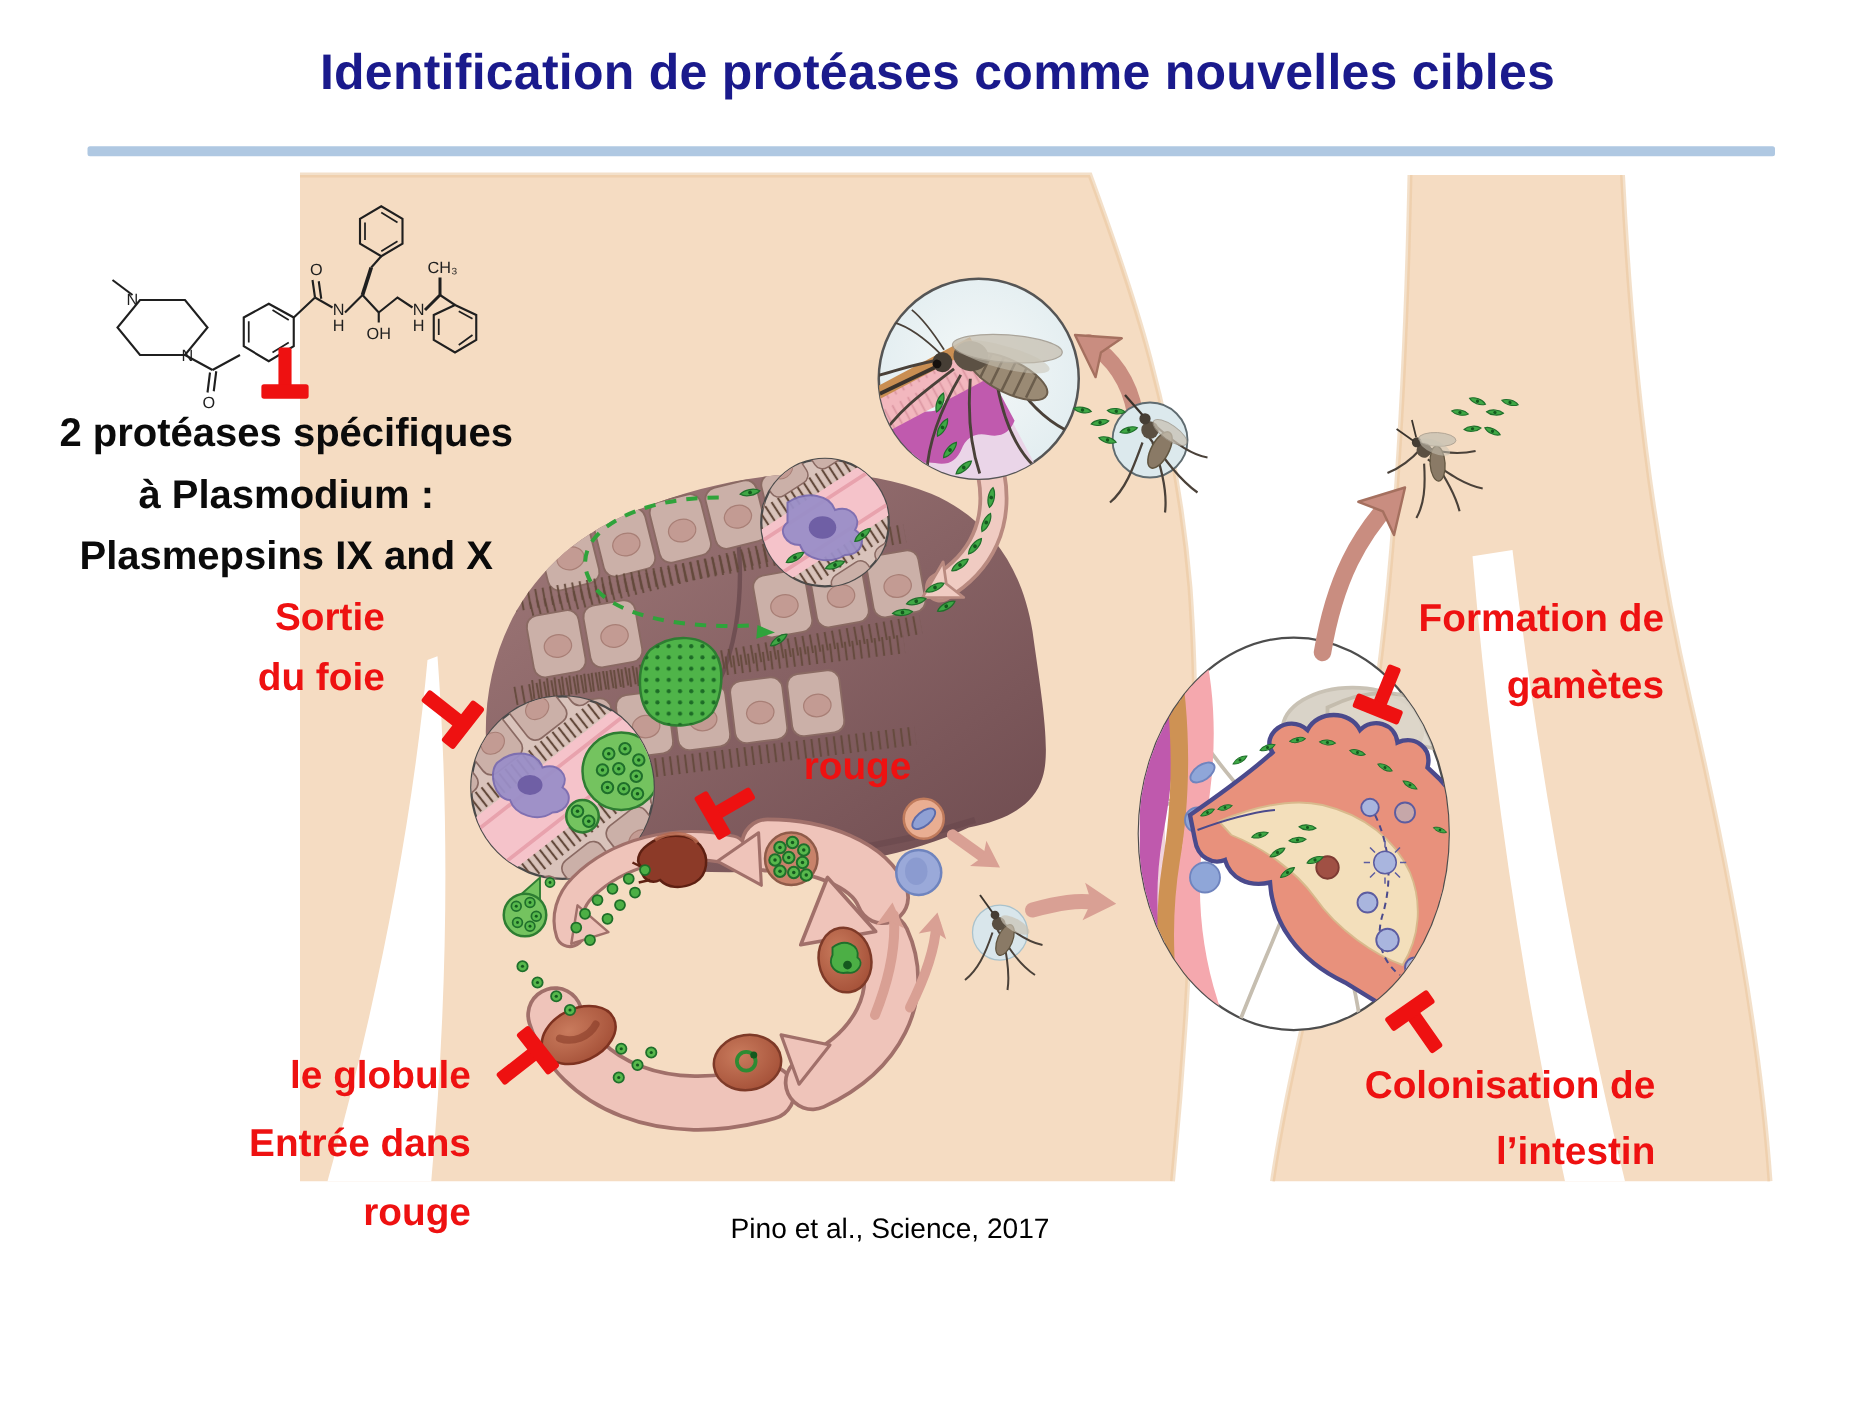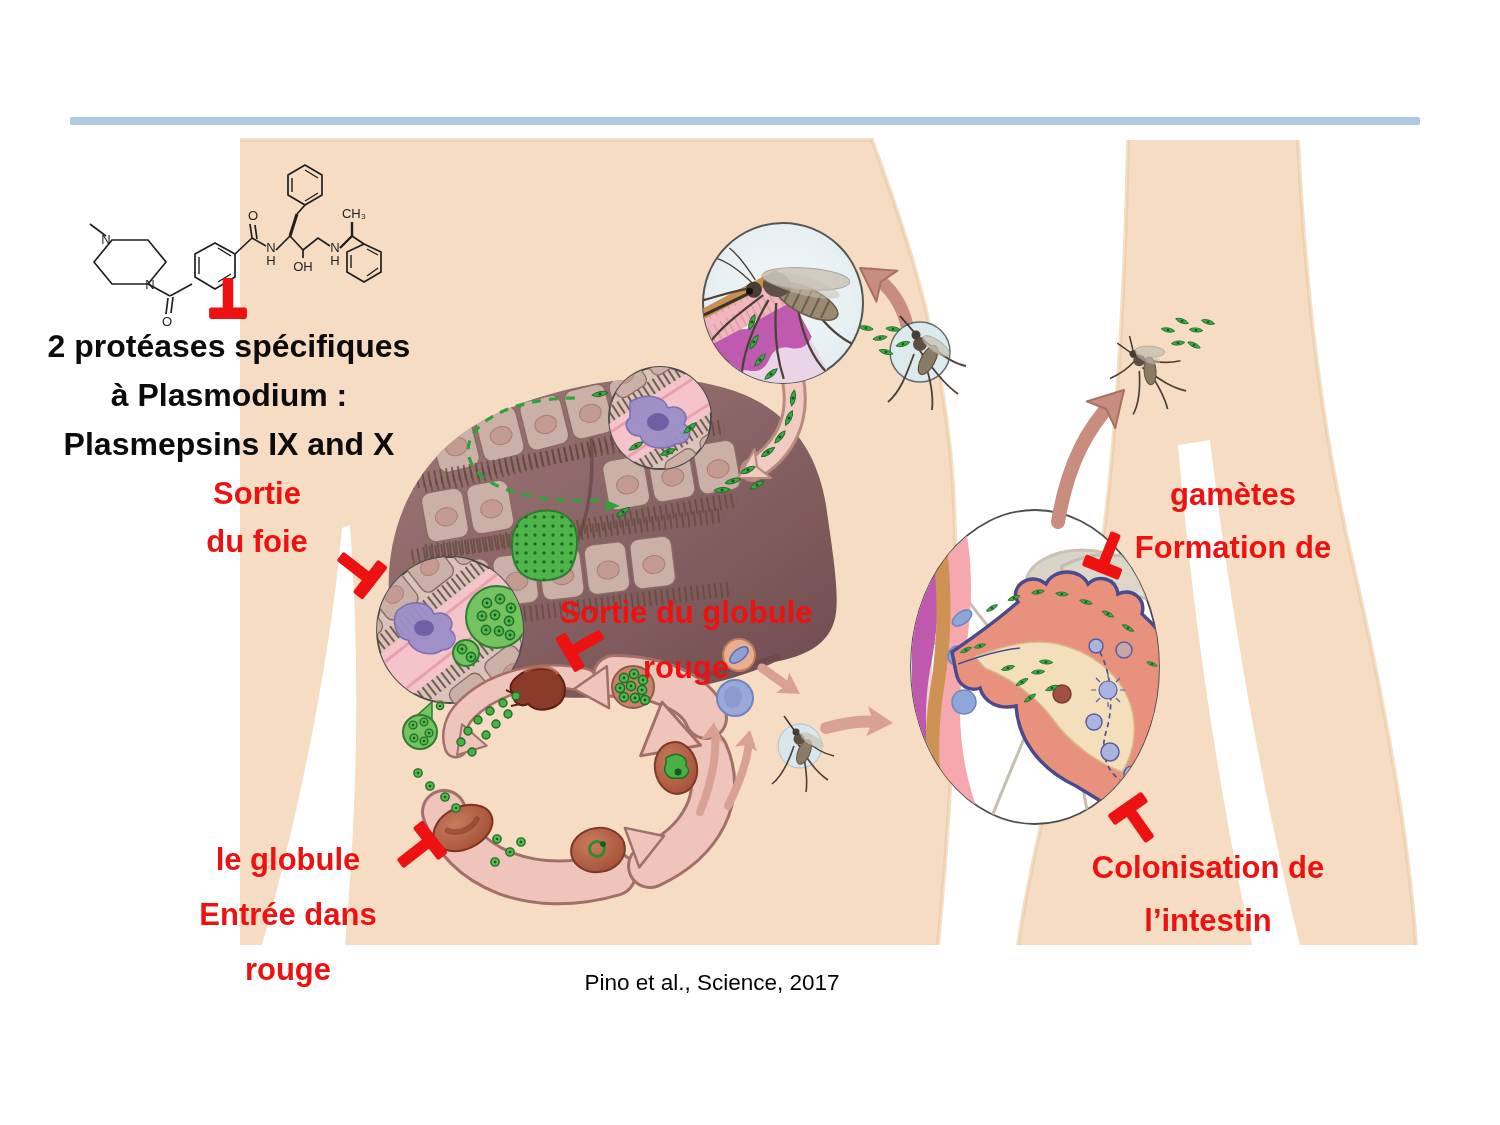--- a/index.html
+++ b/index.html
@@ -6,21 +6,21 @@
   .slide{position:relative;width:1500px;height:1125px;background:#fff;overflow:hidden;
          font-family:"Liberation Sans", sans-serif;}
   .art{position:absolute;left:0;top:0;width:1500px;height:1125px;}
   .title{position:absolute;left:0;right:0;top:36px;margin:0;text-align:center;
          font-size:40px;font-weight:600;letter-spacing:.2px;color:var(--c-title,#1A1A8C);}
   .rule{position:absolute;left:70px;top:117px;width:1350px;height:8px;
         background:var(--c-rule,#AFC8E2);border-radius:2px;}
   .claim{position:absolute;left:229px;top:322px;transform:translateX(-50%);
          text-align:center;font-size:32px;font-weight:700;line-height:49px;
          color:var(--c-text,#0B0B0B);white-space:nowrap;}
-  .redlab{position:absolute;transform:translateX(-50%);text-align:center;
+  .redlab{position:absolute;transform:translateX(-50%);text-align:right;
           font-size:31px;font-weight:700;line-height:50px;color:var(--c-red,#EE1111);
           white-space:nowrap;}
   #lab-sortie-foie{left:257px;top:470px;line-height:48px;}
   #lab-sortie-globule{left:686px;top:585px;line-height:55px;}
   #lab-formation{left:1233px;top:468px;line-height:53px;}
   #lab-entree{left:288px;top:832px;line-height:55px;}
   #lab-colonisation{left:1208px;top:841px;line-height:53px;}
   .cite{position:absolute;left:712px;top:970px;transform:translateX(-50%);
         font-size:22.5px;color:#000000;white-space:nowrap;}
   .it{}
@@ -532,41 +532,41 @@
   <g fill="var(--c-red,#EE1111)">
     <use href="#tbar" transform="translate(228,278) rotate(90) scale(1.05)"></use>
     <use href="#tbar" transform="translate(340,556) rotate(38) scale(1.15)"></use>
     <use href="#tbar" transform="translate(602,634) rotate(150) scale(1.1)"></use>
     <use href="#tbar" transform="translate(1116,533) rotate(112) scale(1.1)"></use>
     <use href="#tbar" transform="translate(400,864) rotate(-38) scale(1.15)"></use>
     <use href="#tbar" transform="translate(1150,840) rotate(-125) scale(1.15)"></use>
   </g>
 </svg>
 
+<h1 class="title">Identification de protéases comme nouvelles cibles</h1>
 <div class="rule"></div>
 
 <div class="claim">
   <div><span>2 protéases spécifiques</span></div>
   <div><span>à </span><span class="it">Plasmodium</span><span> :</span></div>
   <div><span>Plasmepsins IX and X</span></div>
 </div>
 
 <div class="redlab" id="lab-sortie-foie">
   <div>Sortie</div>
   <div>du foie</div>
 </div>
 
 <div class="redlab" id="lab-sortie-globule">
-  <div>Sortie du globule</div>
   <div>rouge</div>
 </div>
 
 <div class="redlab" id="lab-formation">
+  <div>Formation de</div>
   <div>gamètes</div>
-  <div>Formation de</div>
 </div>
 
 <div class="redlab" id="lab-entree">
   <div>le globule</div>
   <div>Entrée dans</div>
   <div>rouge</div>
 </div>
 
 <div class="redlab" id="lab-colonisation">
   <div>Colonisation de</div>

